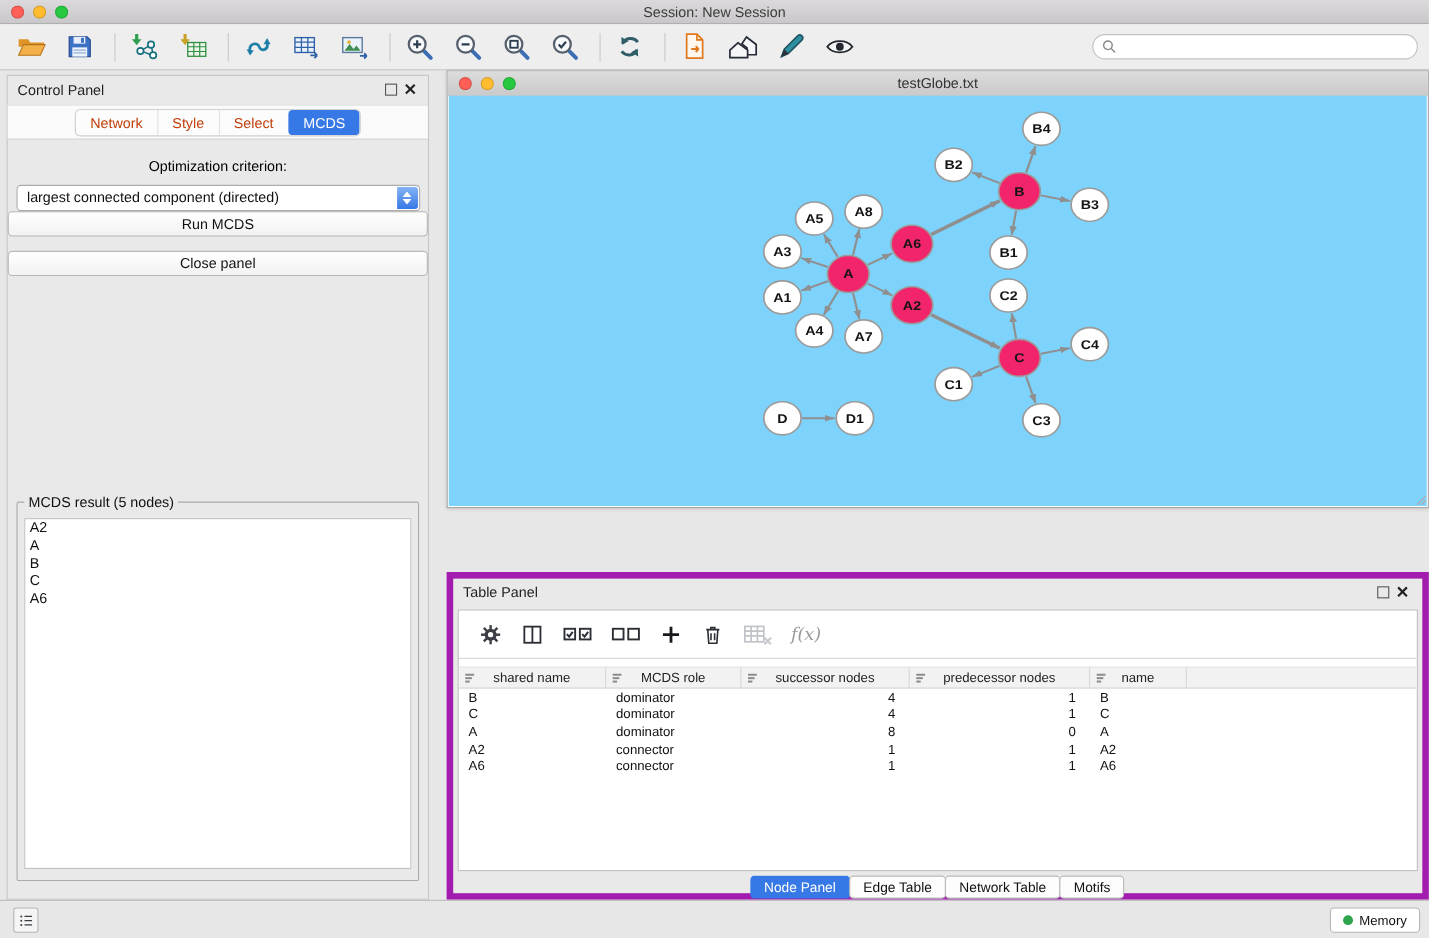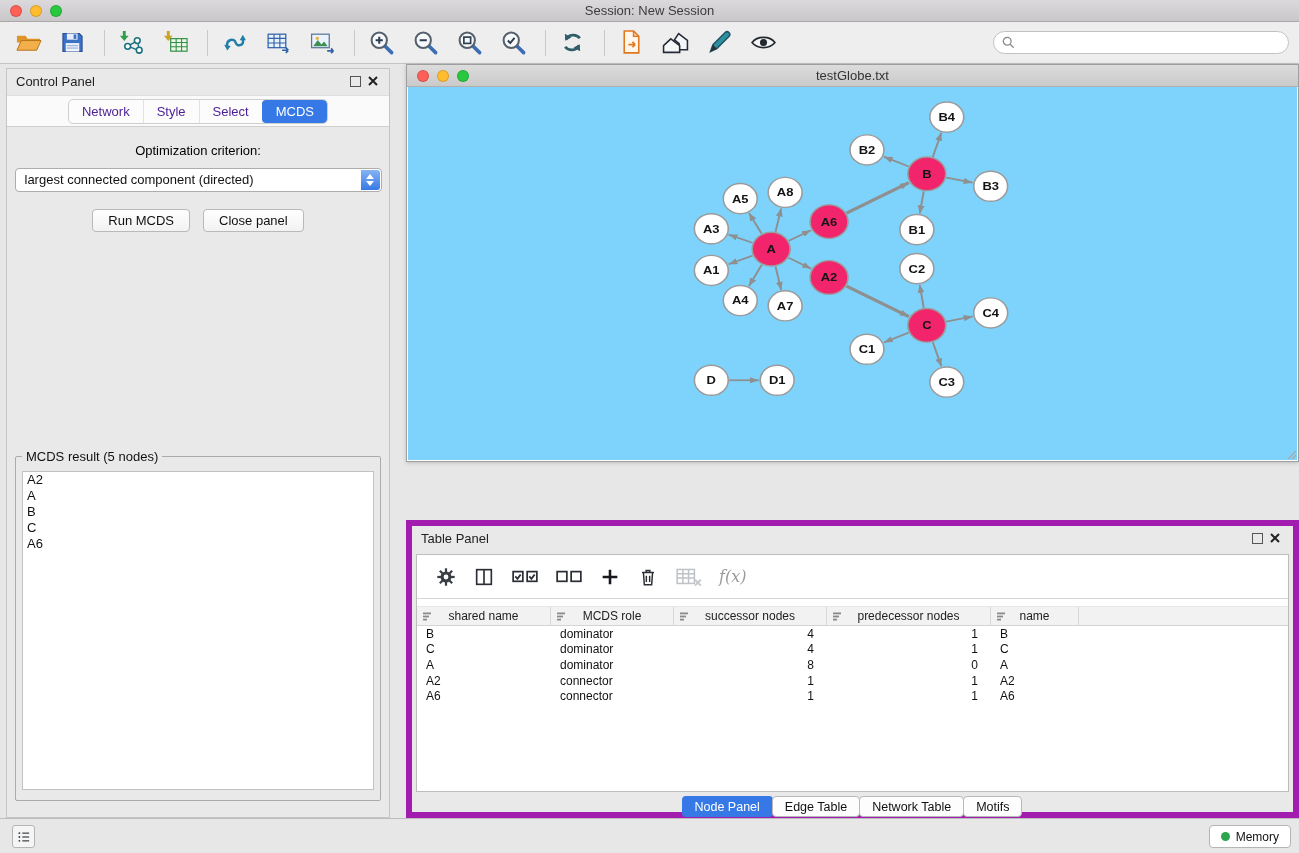--- a/index.html
+++ b/index.html
@@ -33,33 +33,33 @@
   .p-close { position:absolute; top:6px; width:12px; height:12px; border:none; background:transparent; padding:0; }
   .p-close svg { width:12px; height:12px; display:block; }
   
   .control-panel { position:absolute; left:6px; top:68px; width:384px; height:750px;
     background:#E9E9E9; border:1px solid #c5c5c5; }
   .control-panel .p-float { right:28px; } .control-panel .p-close { right:10px; }
   .cp-tabstrip { height:32px; background:#FAFAFA; border-top:1px solid #dedede; border-bottom:1px solid #cfcfcf;
     display:flex; justify-content:center; align-items:center; }
   .seg { display:inline-flex; border:1px solid #cfcfcf; border-radius:5px; background:#FCFCFC; overflow:hidden; }
   .seg button { border:none; background:transparent; font-size:13px; font-family:"Liberation Sans",sans-serif;
-    padding:4px 13px; color:#4c1d95; border-left:1px solid #e2e2e2; cursor:default; }
+    padding:4px 13px; color:#c2410c; border-left:1px solid #e2e2e2; cursor:default; }
   .seg button:first-child { border-left:none; }
   .seg button.active { color:#fff; border-radius:4px; border-left-color:transparent; }
   .cp-body { position:relative; }
   .opt-label { text-align:center; margin-top:16px; font-size:13px; color:#000000; }
   .combo { position:relative; width:367px; height:24px; margin:10px auto 0 auto; background:#fff;
     border:1px solid #adadad; border-radius:4px; }
   .combo .combo-text { position:absolute; left:9px; top:0; line-height:22px; font-size:13px; color:#111; white-space:nowrap; }
   .combo-cap { position:absolute; top:1px; right:1px; bottom:1px; width:19px; border-radius:0 3px 3px 0;
     display:flex; flex-direction:column; align-items:center; justify-content:center; gap:2px; }
   .combo-cap i { display:block; width:0; height:0; border-left:4px solid transparent; border-right:4px solid transparent; }
   .combo-cap i.up { border-bottom:5px solid #fff; } .combo-cap i.down { border-top:5px solid #fff; }
-  .cp-buttons { display:flex; justify-content:center; gap:13px; margin-top:17px; }
+  .cp-buttons { display:flex; justify-content:flex-end; gap:13px; margin-top:0;flex-direction:column; }
   .mac-btn { height:23px; padding:0 15px; background:linear-gradient(#ffffff,#f2f2f2);
     border:1px solid #b9b9b9; border-radius:4px; font-size:13px; font-family:"Liberation Sans",sans-serif; color:#111; cursor:default; }
   .mcds-group { position:absolute; left:8px; right:8px; top:387px; height:345px;
     border:1px solid #ababab; border-radius:2px; }
   .mcds-legend { position:absolute; top:-8px; left:6px; background:#E9E9E9; padding:0 4px; font-size:13px; color:#111; }
   .mcds-list { position:absolute; left:6px; right:6px; top:14px; bottom:10px; background:#fff; border:1px solid #c2c2c2; overflow:hidden; }
   .result-item { font-size:13px; line-height:16px; padding:0 4px; color:#111; }
   
   .net-window { position:absolute; left:406px; top:64px; width:893px; height:398px;
     background:#fff; border:1px solid #9e9e9e; box-shadow:0 1px 4px rgba(0,0,0,.18); }

